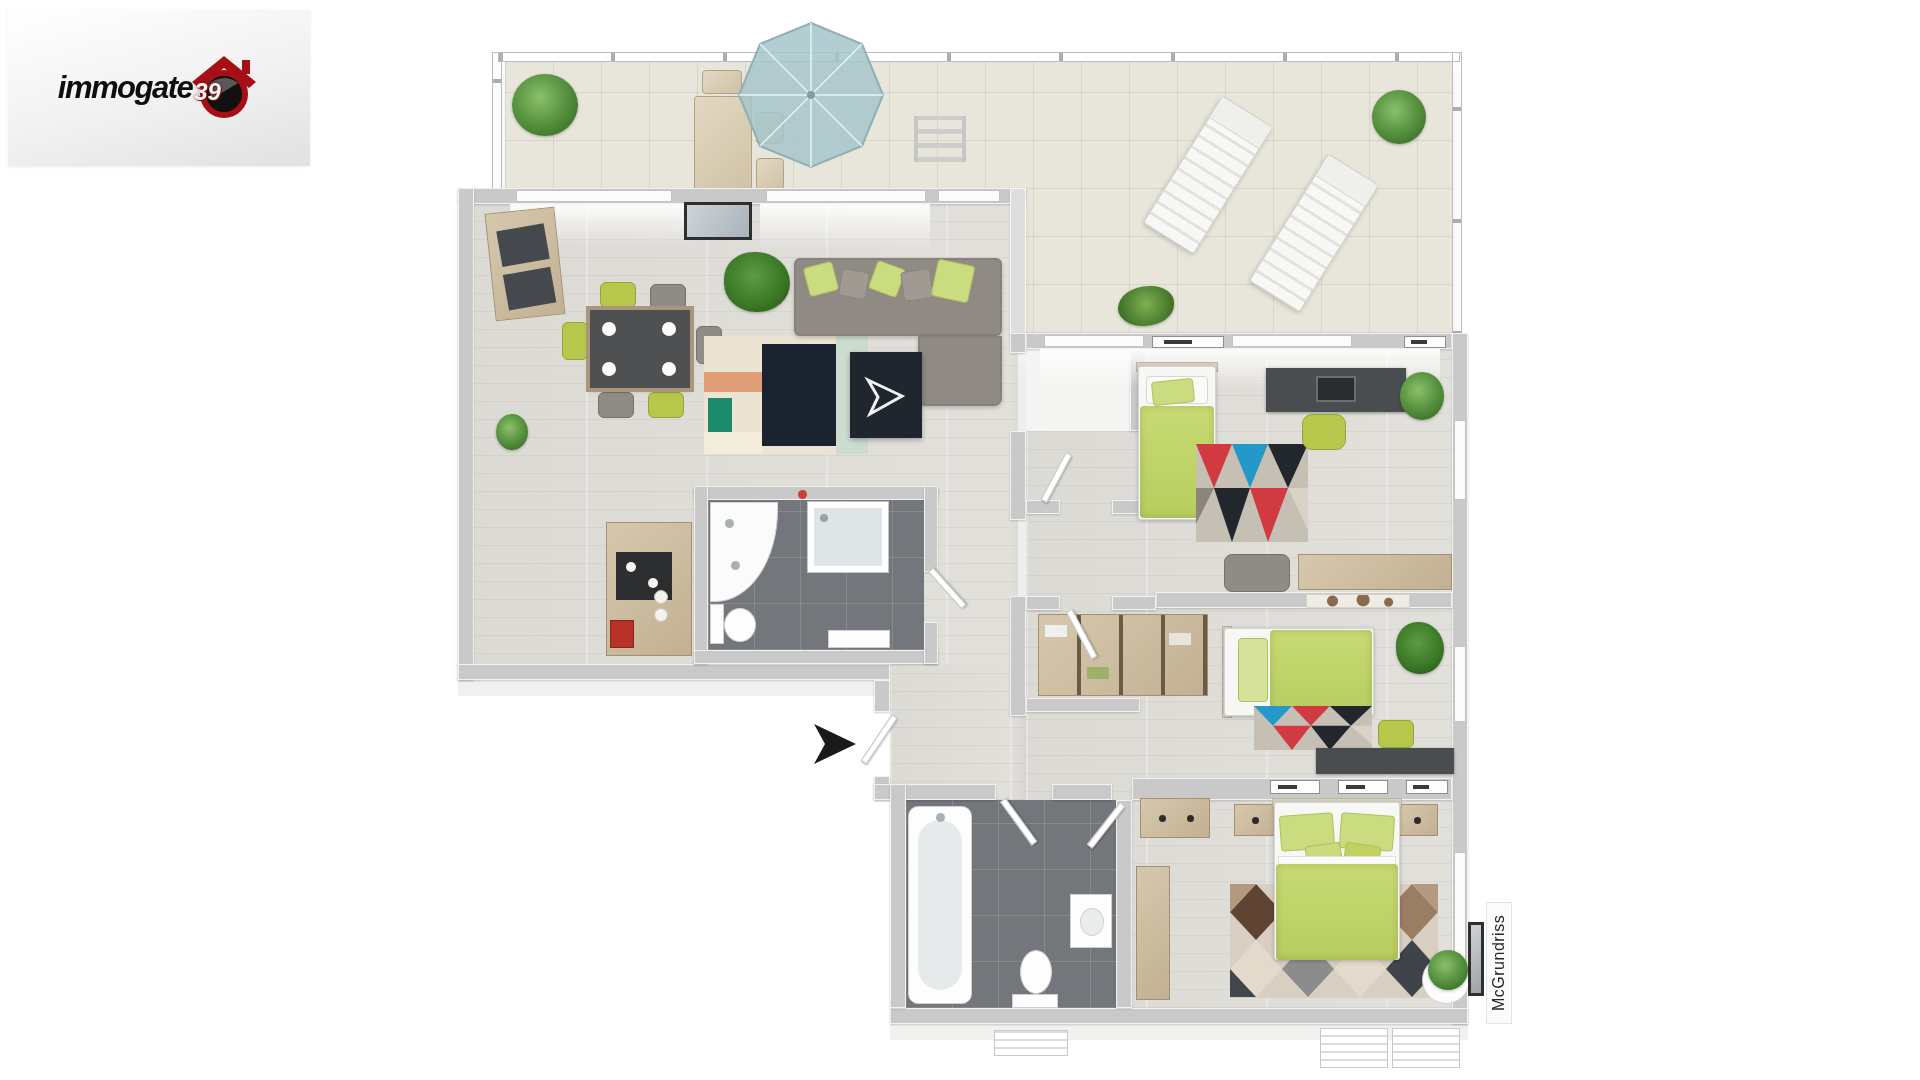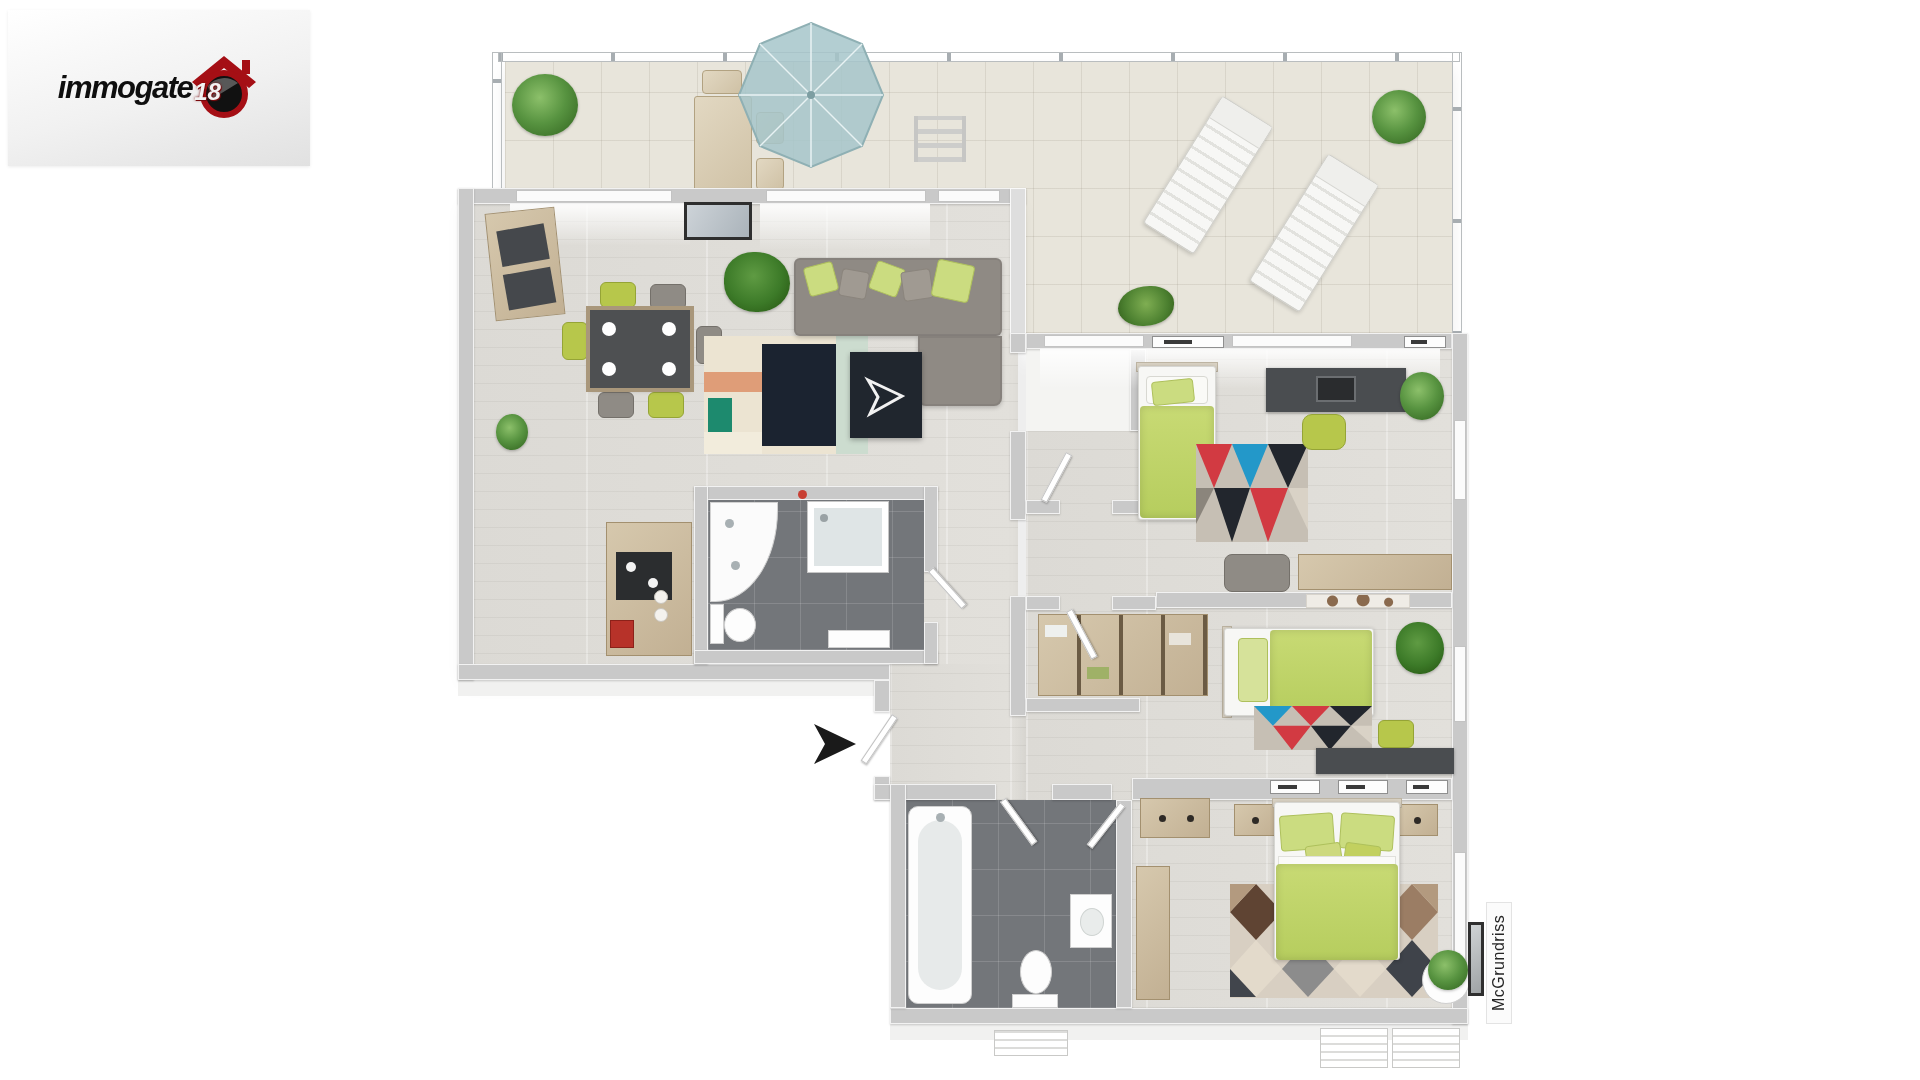--- a/index.html
+++ b/index.html
@@ -375,17 +375,17 @@
 
   <div class="a logo-box" style="left:8px;top:10px;width:302px;height:156px;">
     <span class="logo-word">immogate</span>
     <span class="logo-badge">
       <svg width="72" height="68" viewBox="0 0 72 68">
         <polygon points="36,2 68,28 61,34 36,14 11,34 4,28" fill="#a50f15"></polygon>
         <rect x="54" y="6" width="8" height="14" fill="#a50f15"></rect>
         <circle cx="36" cy="40" r="21" fill="#111111" stroke="#a50f15" stroke-width="6"></circle>
         <path d="M20,32 a21,21 0 0 1 30,-3 l-26,16 z" fill="#6a6a6a" opacity="0.8"></path>
       </svg>
-      <span class="logo-num">18</span>
+      <span class="logo-num">39</span>
     </span>
   </div>
 
 </div>
 
 </body></html>

